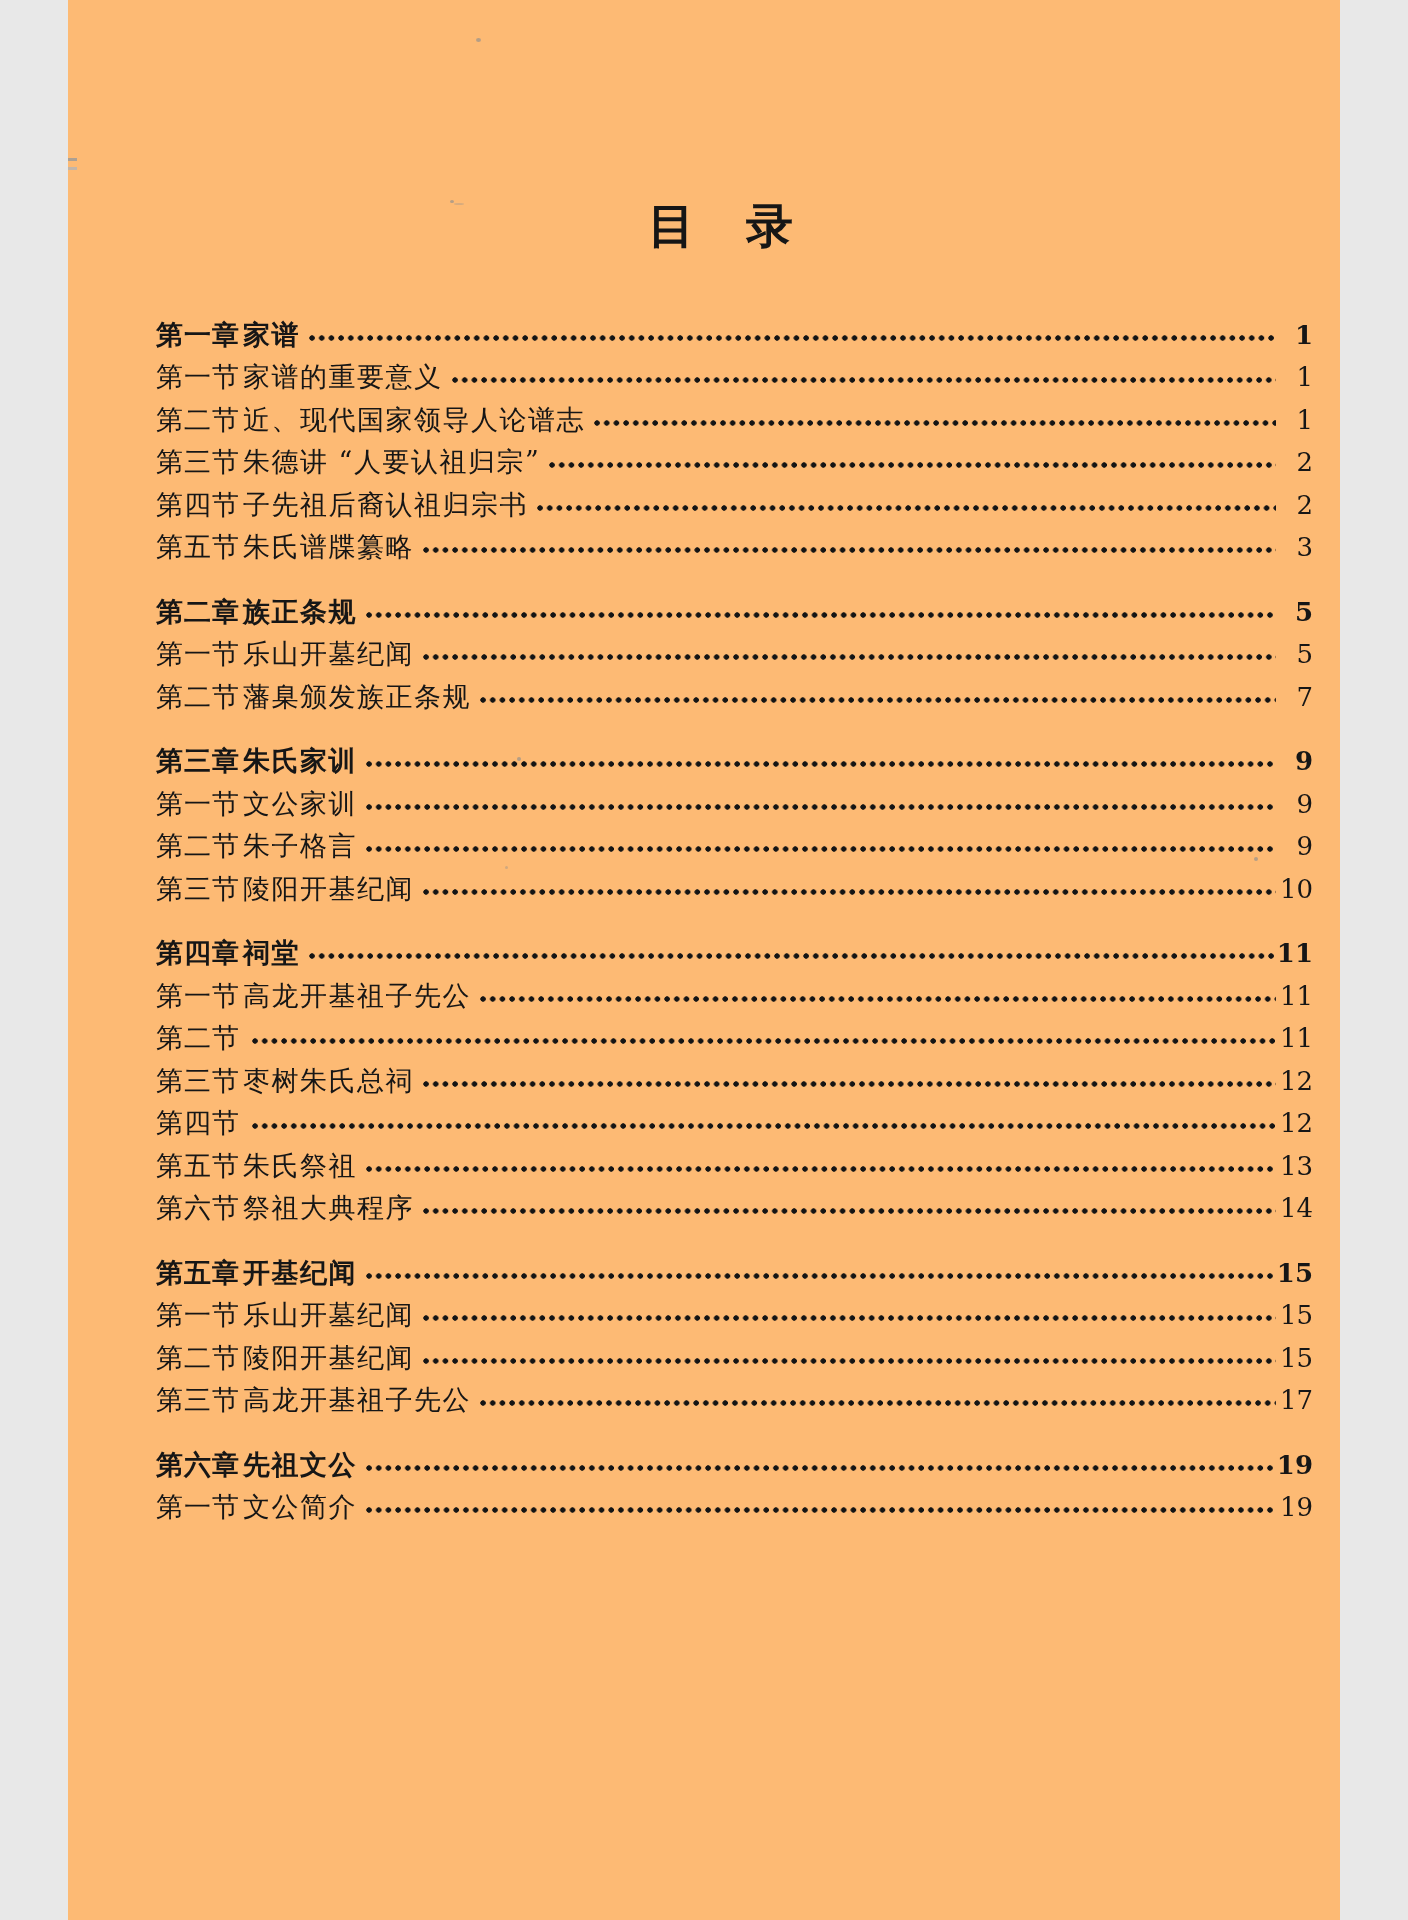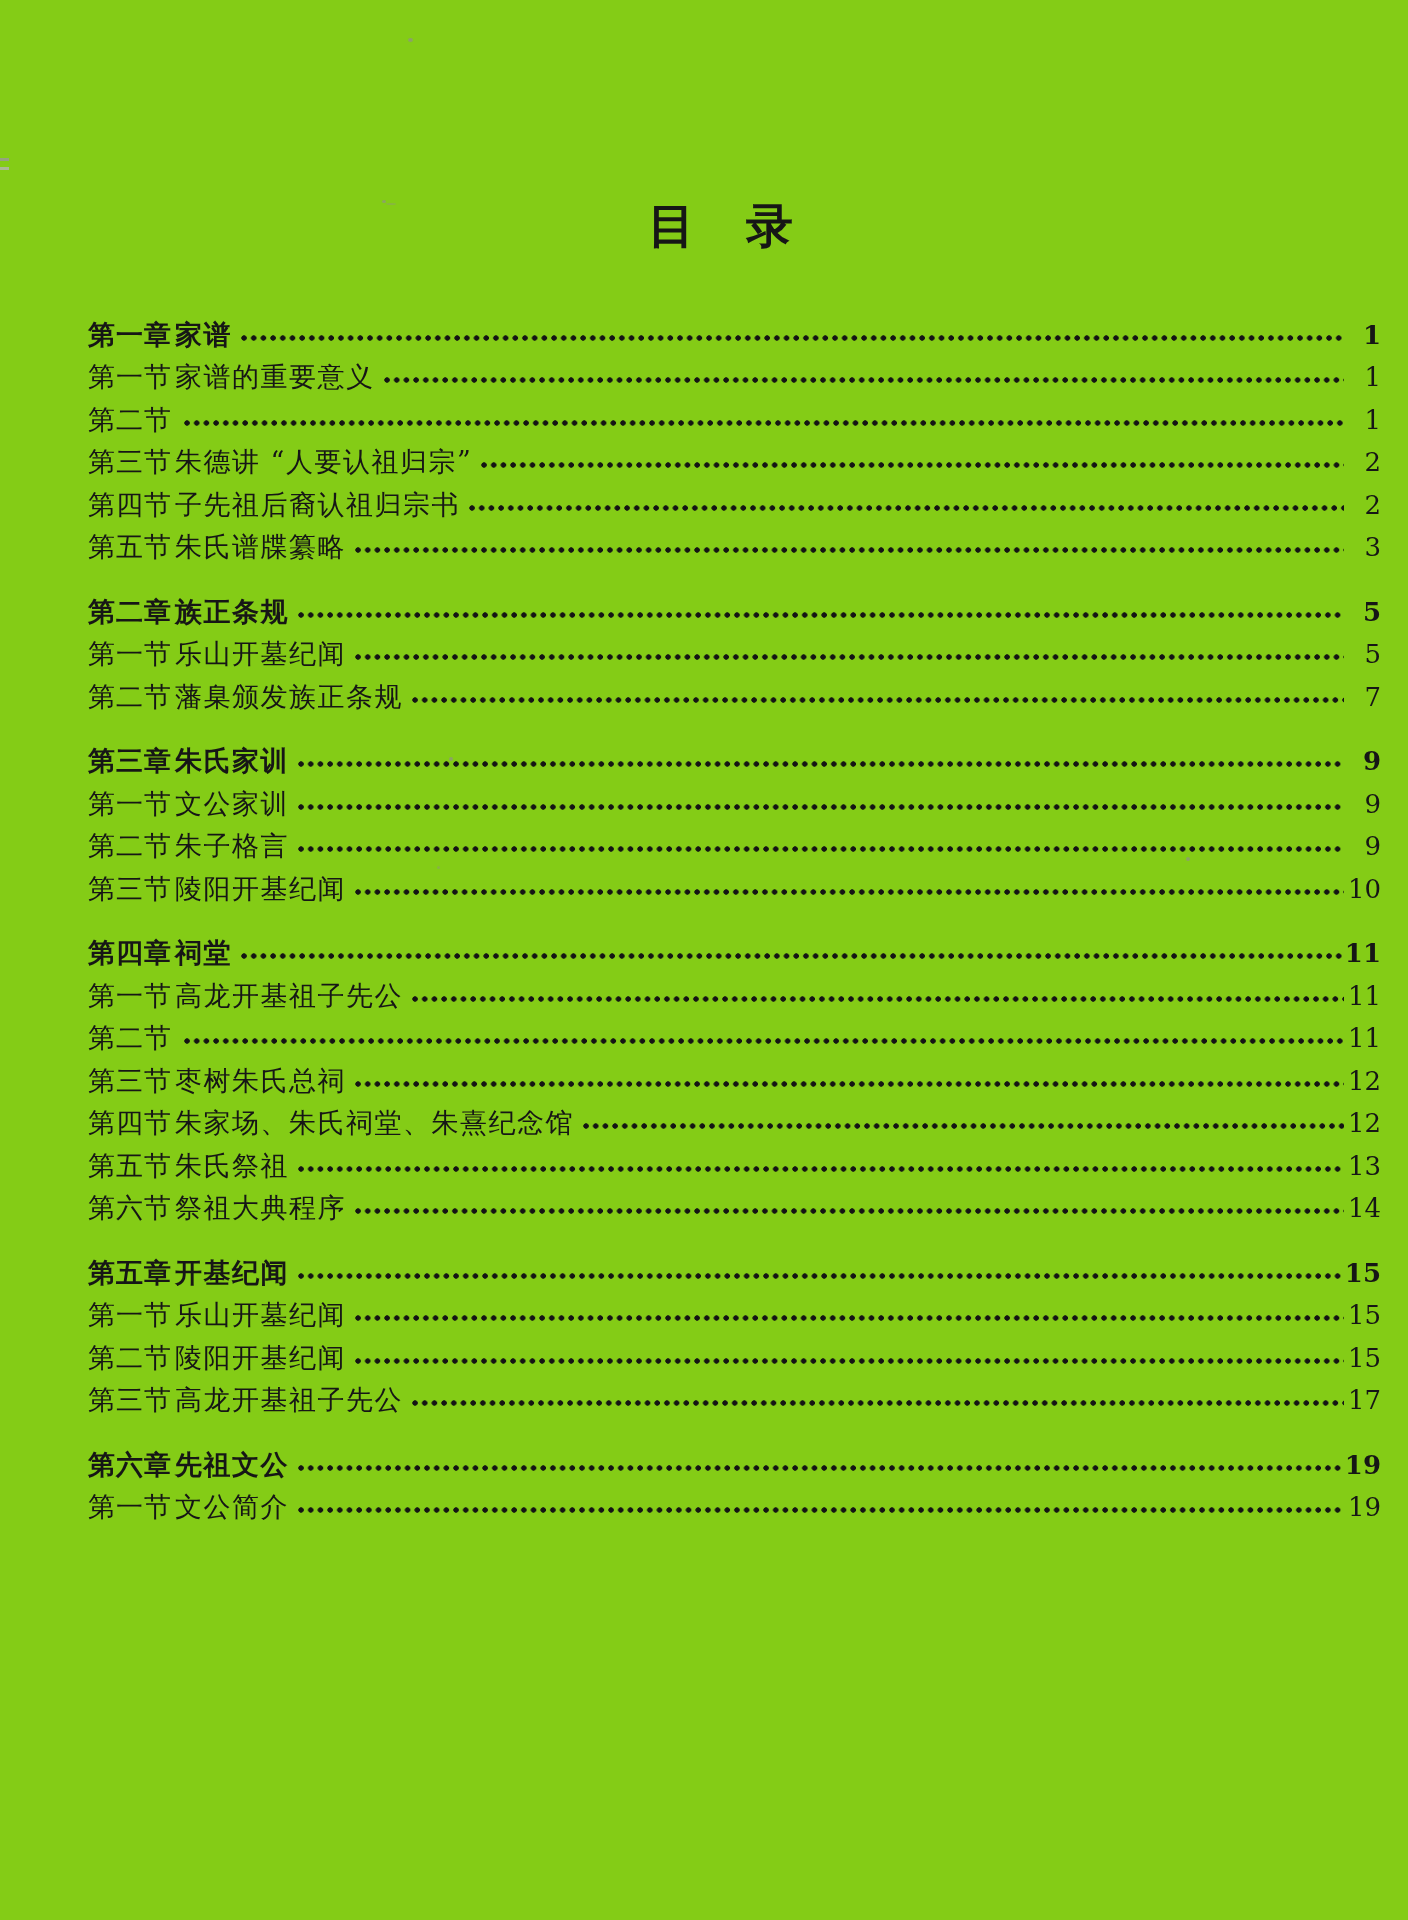--- a/index.html
+++ b/index.html
@@ -2,24 +2,24 @@
 <html><head>
 <meta charset="utf-8">
 <style>
   html, body {
     margin: 0;
     padding: 0;
     background: #e8e8e8;
   }
   .page {
     position: relative;
-    width: 1408px;
+    width: 1272px;
     height: 1920px;
     margin: 0 auto;
-    background: #84cc16;
+    background: #fdba74;
     overflow: hidden;
     font-family: "DejaVu Serif", serif;
     color: #161616;
   }
   .page-title {
     margin: 200px 53px 0 88px;
     padding: 0;
     text-align: center;
     font-size: 47px;
     line-height: 1.1;
@@ -109,20 +109,21 @@
 
   <div class="toc-row section">
     <span class="row-label">第一节</span>
     <span class="row-title">家谱的重要意义</span>
     <span class="leader"></span>
     <span class="row-page">1</span>
   </div>
 
   <div class="toc-row section">
     <span class="row-label">第二节</span>
+    <span class="row-title">近、现代国家领导人论谱志</span>
     <span class="leader"></span>
     <span class="row-page">1</span>
   </div>
 
   <div class="toc-row section">
     <span class="row-label">第三节</span>
     <span class="row-title">朱德讲 “人要认祖归宗” </span>
     <span class="leader"></span>
     <span class="row-page">2</span>
   </div>
@@ -212,21 +213,20 @@
 
   <div class="toc-row section">
     <span class="row-label">第三节</span>
     <span class="row-title">枣树朱氏总祠</span>
     <span class="leader"></span>
     <span class="row-page">12</span>
   </div>
 
   <div class="toc-row section">
     <span class="row-label">第四节</span>
-    <span class="row-title">朱家场、朱氏祠堂、朱熹纪念馆</span>
     <span class="leader"></span>
     <span class="row-page">12</span>
   </div>
 
   <div class="toc-row section">
     <span class="row-label">第五节</span>
     <span class="row-title">朱氏祭祖</span>
     <span class="leader"></span>
     <span class="row-page">13</span>
   </div>

